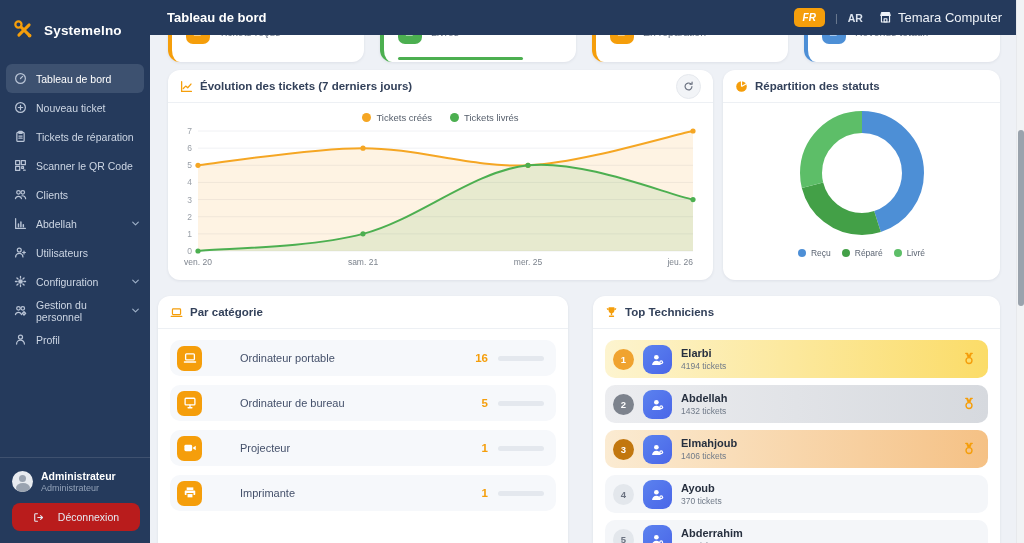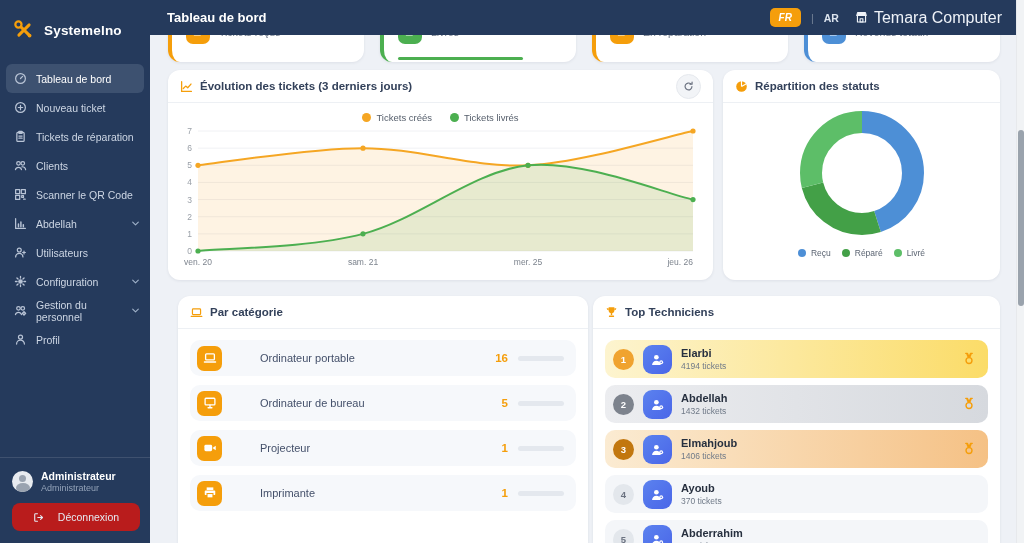--- a/index.html
+++ b/index.html
@@ -27,21 +27,21 @@
   .logout-btn { margin-top:10px; width:128px; height:28px; background:#b91c1c; border:none; border-radius:8px; color:#e5eaf2; font-size:10.5px; font-family:"Liberation Sans",sans-serif; display:flex; align-items:center; justify-content:center; gap:14px; cursor:pointer; }
   .logout-btn svg { width:11px; height:11px; }
 
   
   .topbar { position:absolute; left:150px; top:0; width:866px; height:35px; background:#253a5c; z-index:20; display:flex; align-items:center; padding:0 14px 0 17px; }
   .topbar-title { color:#fff; font-size:13px; font-weight:bold; }
   .topbar-right { margin-left:auto; display:flex; align-items:center; gap:10px; }
   .lang-fr { background:#f59e0b; color:#fff; font-size:10px; font-weight:bold; border:none; border-radius:5px; padding:4px 9px; cursor:pointer; font-family:"Liberation Sans",sans-serif;font-style:italic; }
   .lang-sep { color:rgba(255,255,255,.35); font-size:11px; }
   .lang-ar { background:none; border:none; color:#dbe3ee; font-size:10.5px; font-weight:bold; cursor:pointer; font-family:"Liberation Sans",sans-serif; }
-  .store { display:flex; align-items:center; gap:6px; color:#eef2f8; font-size:16px; font-weight:500; margin-left:6px; }
+  .store { display:flex; align-items:center; gap:6px; color:#eef2f8; font-size:13px; font-weight:500; margin-left:6px; }
   .store svg { width:13px; height:13px; }
 
   
   .content { position:absolute; left:150px; top:0; width:866px; height:543px; background:#eef1f6; z-index:5; }
   .card { position:absolute; background:#fff; border-radius:12px; box-shadow:0 1px 3px rgba(30,41,59,.08); }
   .card-head { display:flex; align-items:center; gap:7px; height:33px; padding:0 12px; border-bottom:1px solid #edf0f4; }
   .card-title { font-size:11.5px; font-weight:bold; color:#33415a; }
   .head-icon { display:flex; color:#f59e0b; } .head-icon svg { width:13px; height:13px; }
 
   
@@ -60,21 +60,21 @@
   .legend-dot { width:9px; height:9px; border-radius:50%; }
 
   
   .donut-card { left:573px; top:70px; width:277px; height:210px; }
   .donut-wrap { display:flex; flex-direction:column; align-items:center; }
   .donut-legend { display:flex; gap:11px; margin-top:2px; }
   .donut-legend .legend-item { font-size:8.5px; color:#5b6472; }
   .donut-legend .legend-dot { width:8px; height:8px; }
 
   
-  .cat-card { left:28px; top:296px; width:410px; height:247px; border-radius:12px 12px 0 0; }
+  .cat-card { left:8px; top:296px; width:410px; height:247px; border-radius:12px 12px 0 0; }
   .cat-list { padding:11px 12px; }
   .cat-row { display:flex; align-items:center; gap:10px; background:#f6f8fb; border-radius:10px; height:36px; padding:0 12px 0 7px; margin-bottom:9px; }
   .cat-icon { width:25px; height:25px; border-radius:7px; background:#f59e0b; display:flex; align-items:center; justify-content:center; flex:0 0 25px; }
   .cat-icon svg { width:14px; height:14px; }
   .cat-label { font-size:11px; color:#44506a; font-weight:500;margin-left:28px; }
   .cat-val { margin-left:auto; color:#f59e0b; font-weight:bold; font-size:11.5px; }
   .cat-bar { width:46px; height:5px; border-radius:3px; background:#e4e8ee; overflow:hidden; }
   .cat-bar-fill { height:100%; border-radius:3px; background:#4caf50; }
 
   
@@ -137,37 +137,37 @@
               <rect x="3.5" y="3" width="9" height="11" rx="1.2"></rect>
               <rect x="5.8" y="1.6" width="4.4" height="2.6" rx="0.8" fill="currentColor"></rect>
               <path d="M6 7.5h4M6 10h4"></path>
             </svg>
           </span>
     <span>Tickets de réparation</span>
         </div>
         <div class="menu-item">
           <span class="mi-icon">
             <svg viewBox="0 0 16 16" fill="none" stroke="currentColor" stroke-width="1.5" stroke-linecap="round" stroke-linejoin="round">
-              <circle cx="5.5" cy="5.3" r="2.2"></circle>
-              <circle cx="10.8" cy="5.3" r="2.2"></circle>
-              <path d="M1.8 13.2a3.8 3.8 0 0 1 7.4 0M9.8 9.6a3.8 3.8 0 0 1 4.5 3.6"></path>
-            </svg>
-          </span>
-    <span>Clients</span>
-        </div>
-        <div class="menu-item">
-          <span class="mi-icon">
-            <svg viewBox="0 0 16 16" fill="none" stroke="currentColor" stroke-width="1.5" stroke-linecap="round" stroke-linejoin="round">
               <rect x="2" y="2" width="5" height="5"></rect>
               <rect x="9" y="2" width="5" height="5"></rect>
               <rect x="2" y="9" width="5" height="5"></rect>
               <path d="M9.5 9.5h2.2v2.2h-2.2zM13.8 13.8h-2"></path>
             </svg>
           </span>
     <span>Scanner le QR Code</span>
+        </div>
+        <div class="menu-item">
+          <span class="mi-icon">
+            <svg viewBox="0 0 16 16" fill="none" stroke="currentColor" stroke-width="1.5" stroke-linecap="round" stroke-linejoin="round">
+              <circle cx="5.5" cy="5.3" r="2.2"></circle>
+              <circle cx="10.8" cy="5.3" r="2.2"></circle>
+              <path d="M1.8 13.2a3.8 3.8 0 0 1 7.4 0M9.8 9.6a3.8 3.8 0 0 1 4.5 3.6"></path>
+            </svg>
+          </span>
+    <span>Clients</span>
         </div>
         <div class="menu-item">
           <span class="mi-icon">
             <svg viewBox="0 0 16 16" fill="none" stroke="currentColor" stroke-width="1.5" stroke-linecap="round" stroke-linejoin="round">
               <path d="M2 2v12h12"></path>
               <path d="M5.5 12V8.5M8.5 12V6M11.5 12V9.5" stroke-width="1.8"></path>
             </svg>
           </span>
     <span>Abdellah</span>
           <span class="chev">
@@ -286,21 +286,21 @@
       </div>
 
     <section class="card chart-card">
       <div class="card-head">
         <span class="head-icon">
           <svg viewBox="0 0 16 16" fill="none" stroke="currentColor" stroke-width="1.6" stroke-linecap="round" stroke-linejoin="round">
             <path d="M2 2v12h12"></path>
               <path d="M4 10.5l3-3 2.5 2 4-4.5"></path>
           </svg>
         </span>
-        <span class="card-title">Évolution des tickets (3 derniers jours)</span>
+        <span class="card-title">Évolution des tickets (7 derniers jours)</span>
         <button class="refresh-btn">
           <svg viewBox="0 0 16 16" fill="none" stroke="currentColor" stroke-width="1.7" stroke-linecap="round">
             <path d="M13 8A5 5 0 1 1 11.4 4.3"></path>
               <path d="M13.2 1.6v3h-3" stroke-linejoin="round"></path>
           </svg>
         </button>
       </div>
       <div class="legend-row" id="line-legend">
           <span class="legend-item">
             <span class="legend-dot" style="background:#f5a623"></span>

